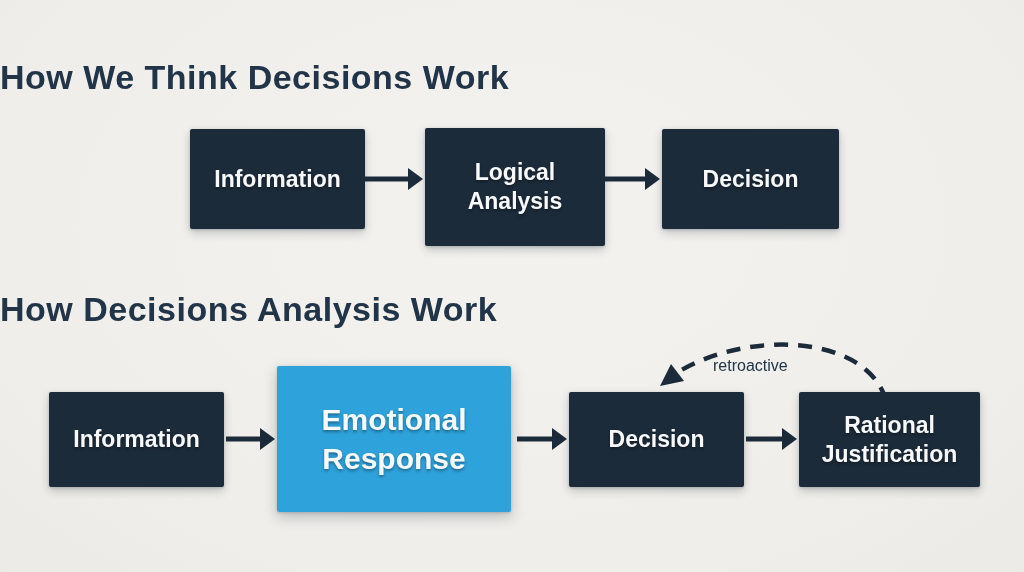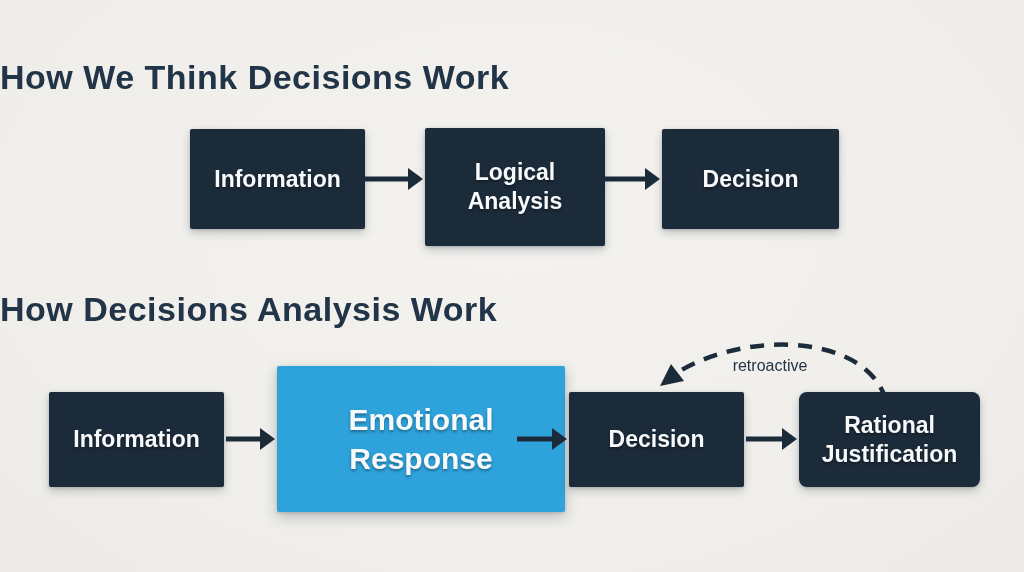--- a/index.html
+++ b/index.html
@@ -44,28 +44,28 @@
   }
 
   
   #node-exp-information { left: 190px; top: 129px; width: 175px; height: 100px; padding: 0 10px; }
   #node-exp-logical     { left: 425px; top: 128px; width: 180px; height: 118px; padding: 0 30px; }
   #node-exp-decision    { left: 662px; top: 129px; width: 177px; height: 100px; padding: 0 10px; }
 
   
   #node-act-information { left: 49px;  top: 392px; width: 175px; height: 95px; padding: 0 10px; }
   #node-act-emotional   {
-    left: 277px; top: 366px; width: 288px; height: 146px; padding: 0 22px;
+    left: 277px; top: 366px; width: 234px; height: 146px; padding: 0 22px;
     background: #2ea2da;
     font-size: 30px;
     line-height: 1.3;
     box-shadow: 0 5px 14px rgba(25,35,50,0.25), 0 1px 3px rgba(25,35,50,0.18);
   }
   #node-act-decision    { left: 569px; top: 392px; width: 175px; height: 95px; padding: 0 10px; }
-  #node-act-rational    { left: 799px; top: 392px; width: 181px; height: 95px; padding: 0 12px; border-radius: 8px; }
+  #node-act-rational    { left: 799px; top: 392px; width: 181px; height: 95px; padding: 0 12px; }
 
   .arrow { position: absolute; height: 22px; }
   .arrow .shaft {
     position: absolute;
     left: 0; right: 13px;
     top: 50%;
     transform: translateY(-50%);
     height: 5px;
     background: #1c2b3a;
   }
@@ -89,21 +89,20 @@
     position: absolute;
     left: 0; top: 0;
     width: 1024px; height: 572px;
     pointer-events: none;
   }
 
   .feedback-label {
     position: absolute;
     left: 713px; top: 357px;
     width: 114px;
-    text-align: center;
     font-size: 16px;
     color: #213448;
   }
 </style>
 </head>
 <body>
 
 <div class="canvas">
 
   <h1 class="section-title" id="title-expected">How We Think Decisions Work</h1>

